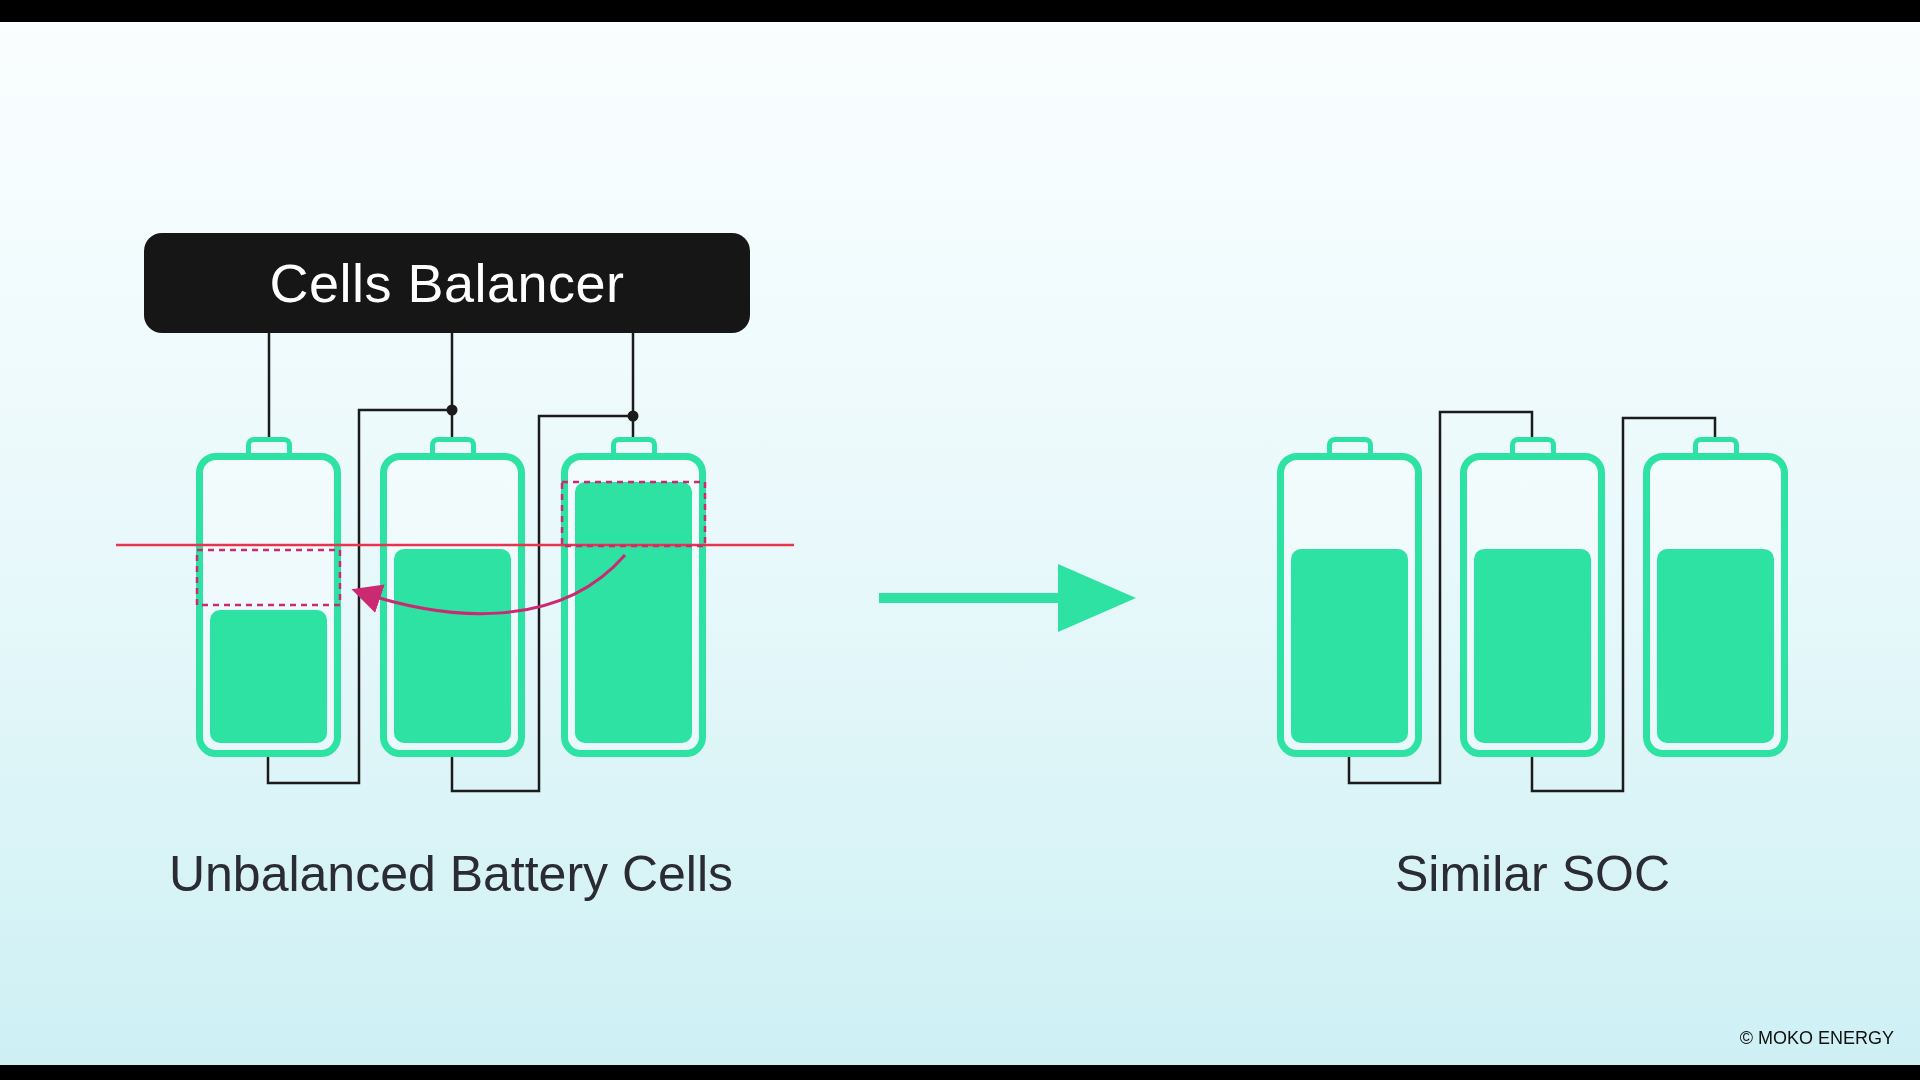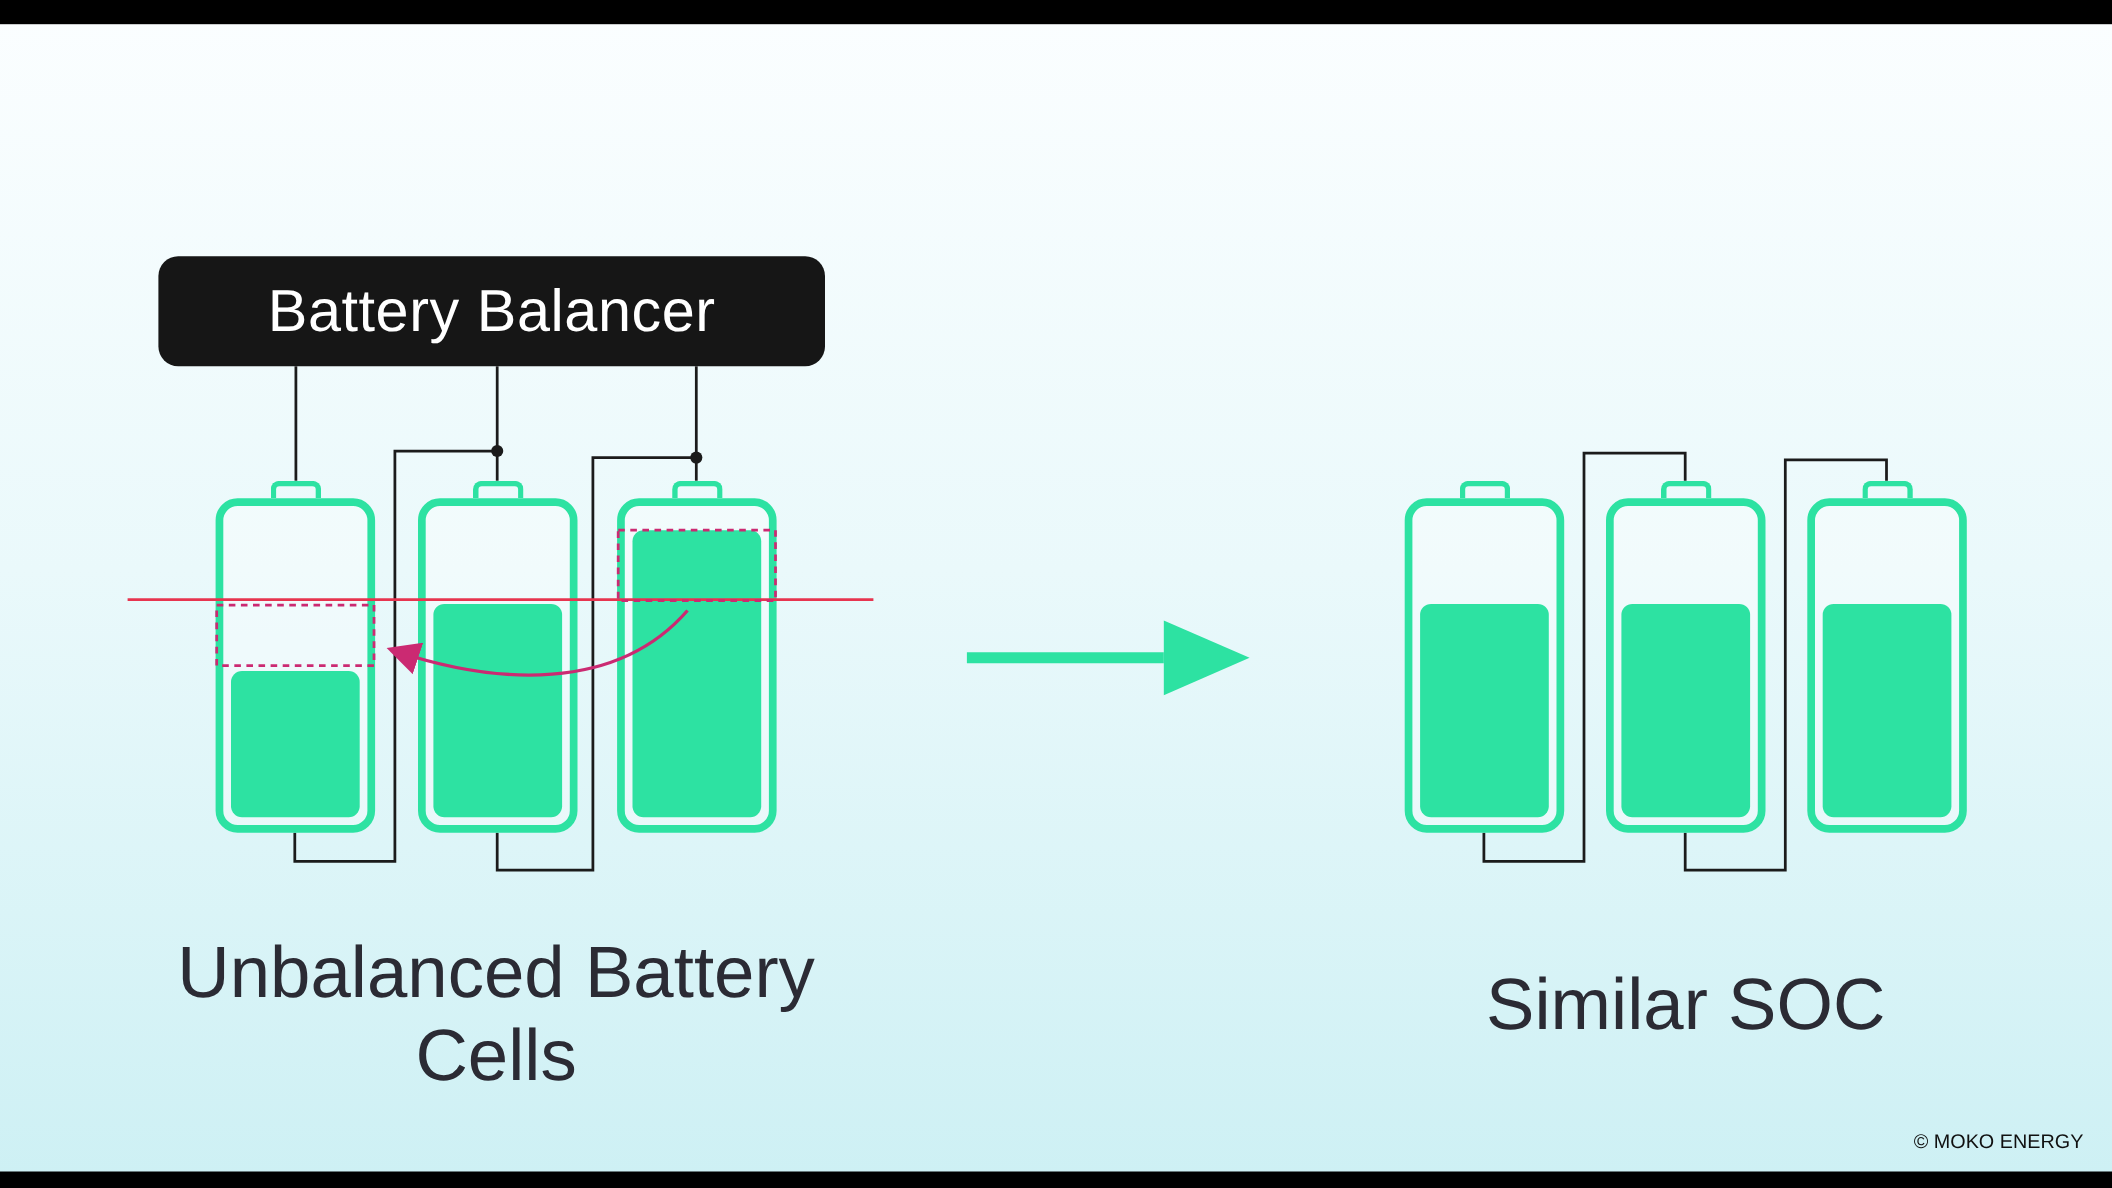--- a/index.html
+++ b/index.html
@@ -55,25 +55,25 @@
     background: rgba(255,255,255,0.35);
   }
   .battery-fill {
     position:absolute; left:7px; right:7px; bottom:7px; height:50%;
     background: var(--battery-green,#2de2a2); border-radius:10px;
   }
   .b1 { left:196px; } .b2 { left:380px; } .b3 { left:561px; }
   .b4 { left:1277px; } .b5 { left:1460px; } .b6 { left:1643px; }
 
   .caption {
-    position:absolute; top:845px; font-size:66px; font-weight:500;
+    position:absolute; top:845px; font-size:50px; font-weight:500;
     color: var(--caption-text,#2b2b34); text-align:center; z-index:4;
   }
   .caption-left { left:96px; width:710px; }
-  .caption-right { left:1277px; width:511px;margin-top:29px; }
+  .caption-right { left:1277px; width:511px; }
 
   .credit {
     position:absolute; top:1028px; right:26px; font-size:18px; color:#101010; z-index:10;
   }
 </style>
 </head>
 <body>
 
 <div class="stage">
 
@@ -89,21 +89,21 @@
     <circle class="junction" cx="633" cy="416" r="5.5"></circle>
 
     <path class="wire" d="M452 410 L359 410 L359 783 L268 783 L268 757"></path>
     <path class="wire" d="M633 416 L539 416 L539 791 L452 791 L452 757"></path>
 
     <path class="wire" d="M1532 437 L1532 412 L1440 412 L1440 783 L1349 783 L1349 757"></path>
     <path class="wire" d="M1715 437 L1715 418 L1623 418 L1623 791 L1532 791 L1532 757"></path>
   </svg>
 
   <div class="balancer">
-    <span class="balancer-label">Battery Balancer</span>
+    <span class="balancer-label">Cells Balancer</span>
   </div>
 
   <div class="battery b1">
     <div class="terminal"></div>
     <div class="battery-body">
       <div class="battery-fill" style="height: 46%;"></div>
     </div>
   </div>
   <div class="battery b2">
     <div class="terminal"></div>

